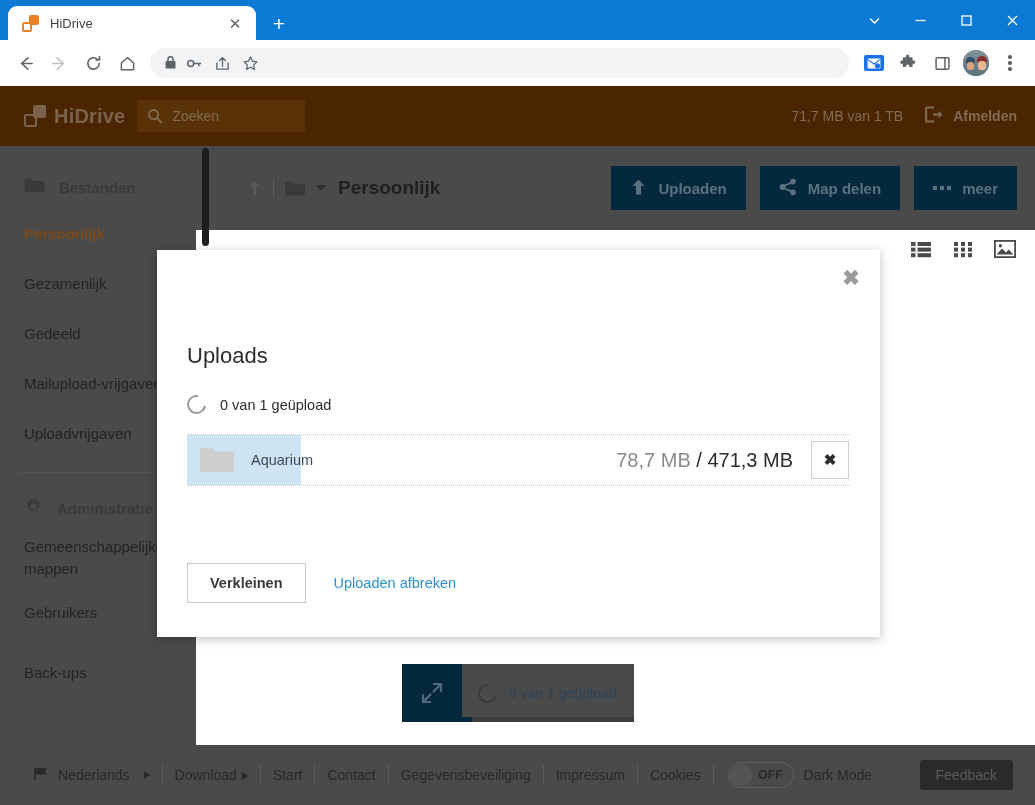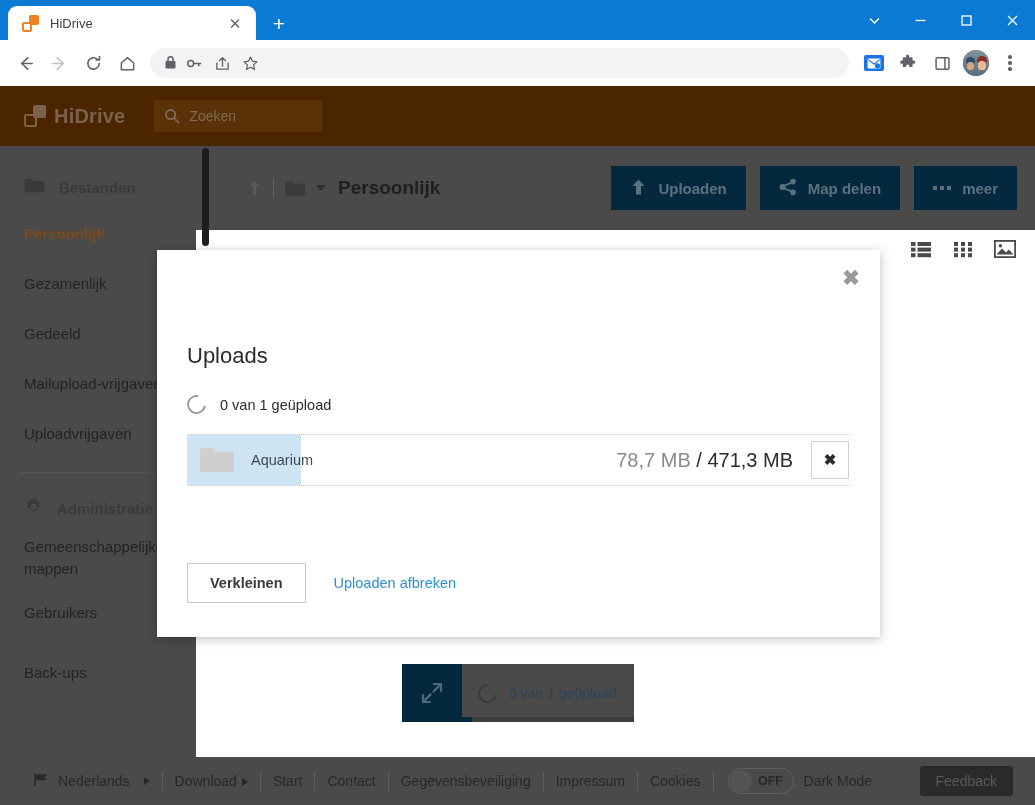--- a/index.html
+++ b/index.html
@@ -104,21 +104,21 @@
   .app-header {
     height: 60px; background: #4a2500; display: flex; align-items: center;
     padding: 0 18px 0 24px; position: relative;
   }
   .brand { display: flex; align-items: center; color: #806040; }
   .brand-mark { width: 22px; height: 22px; position: relative; margin-right: 8px; }
   .brand-mark .b1 { position: absolute; left: 0; bottom: 0; width: 13px; height: 13px; border: 2.5px solid #7a624c; border-radius: 2px; }
   .brand-mark .b2 { position: absolute; right: 0; top: 0; width: 13px; height: 13px; background: #7a624c; border-radius: 2px; }
   .brand-name { font-size: 20px; font-weight: bold; color: #7a624c; letter-spacing: .2px; }
   .search-box {
-    margin-left: 29px; width: 168px; height: 32px; background: #593208;
+    margin-left: 12px; width: 168px; height: 32px; background: #593208;
     display: flex; align-items: center; padding: 13px 10px;
   }
   .search-box .q { color: #806b56; margin-right: 9px; display: flex; }
   .search-ph { font-size: 14px; color: #806b56; }
   .hdr-right {
     margin-left: auto; display: flex; align-items: center; color: #806b56; gap: 22px;
   }
   .quota { font-size: 14px; color: #806b56; }
   .logout { display: flex; align-items: center; gap: 9px; font-size: 14px; font-weight: bold; color: #806b56; }
 
@@ -190,21 +190,21 @@
     width: 60px; height: 58px; background: #04293f; display: flex;
     align-items: center; justify-content: center; color: #52697a;
   }
   .uw-body { flex: 1; display: flex; align-items: center; gap: 12px; padding-left: 16px; }
   .uw-text { font-size: 14px; color: #2c4358; }
   .uw-bar { position: absolute; left: 0; bottom: 0; height: 5px; width: 100%; background: #3d3d3d; }
   .uw-bar > i { display: block; height: 100%; background: #04293f; }
 
   
   .footer {
-    position: absolute; left: 0; right: 0; bottom: 0; height: 48px;
+    position: absolute; left: 0; right: 0; bottom: 0; height: 60px;
     background: #4a4a4a; display: flex; align-items: center; padding: 0 22px 0 28px;
     gap: 0; z-index: 2;
   }
   .f-link { font-size: 14px; color: #282828; padding: 0 12px; white-space: nowrap; }
   .f-link.first { padding-left: 6px; display: flex; align-items: center; gap: 9px; }
   .f-sep { width: 1px; height: 20px; background: #5d5d5d; }
   .f-arrow { width: 0; height: 0; border-top: 4.5px solid transparent; border-bottom: 4.5px solid transparent; border-left: 6px solid #282828; margin-left: 5px; }
   .toggle-wrap { display: flex; align-items: center; gap: 10px; margin-left: 14px; }
   .toggle {
     width: 66px; height: 26px; border-radius: 14px; border: 1px solid #5f5f5f;
@@ -419,20 +419,33 @@
         <span class="brand-name">HiDrive</span>
       </div>
       <div class="search-box">
         <span class="q">
           <svg width="16" height="16" viewBox="0 0 16 16">
               <circle cx="6.6" cy="6.6" r="4.6" stroke="#806b56" stroke-width="1.8" fill="none"></circle>
               <line x1="10" y1="10" x2="14.3" y2="14.3" stroke="#806b56" stroke-width="1.8" stroke-linecap="round"></line>
             </svg>
         </span>
         <span class="search-ph">Zoeken</span>
+      </div>
+      <div class="hdr-right">
+        <span class="quota">71,7 MB van 1 TB</span>
+        <span class="logout">
+          <span>
+            <svg width="19" height="17" viewBox="0 0 19 17">
+                <path d="M9 1.5 H2 a1 1 0 0 0 -1 1 v12 a1 1 0 0 0 1 1 H9" stroke="#806b56" stroke-width="2.2" fill="none"></path>
+                <line x1="8" y1="8.5" x2="17" y2="8.5" stroke="#806b56" stroke-width="2.2"></line>
+                <path d="M13.5 4.8 L17.4 8.5 L13.5 12.2 Z" fill="#806b56"></path>
+              </svg>
+          </span>
+          <span>Afmelden</span>
+        </span>
       </div>
     </div>
 
     <div class="actionbar">
       <div class="crumb">
         <span class="upico">
           <svg width="17" height="19" viewBox="0 0 17 19">
               <path d="M8.5 2 L13 7 H10 V16 H7 V7 H4 Z" fill="#5a5a5a"></path>
               <line x1="1.5" y1="2" x2="1.5" y2="17" stroke="#5a5a5a" stroke-width="0"></line>
             </svg>

